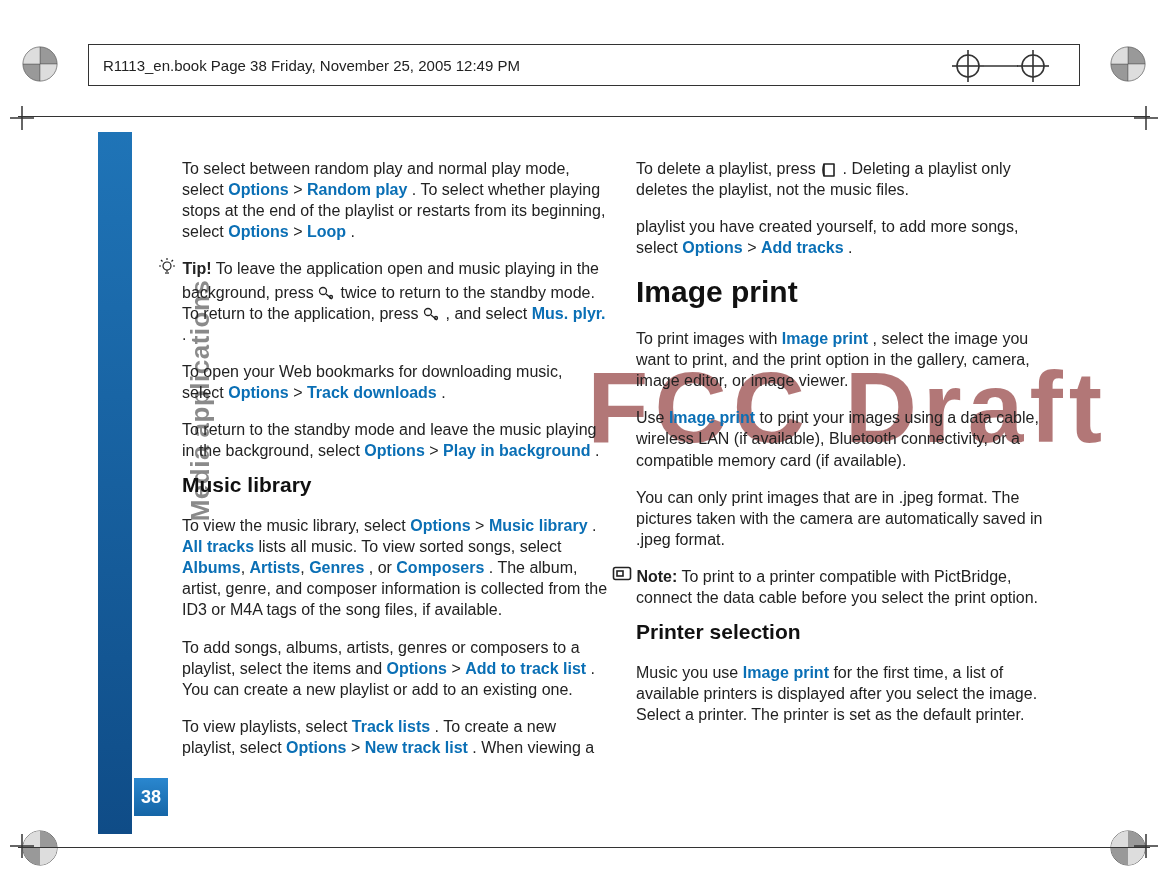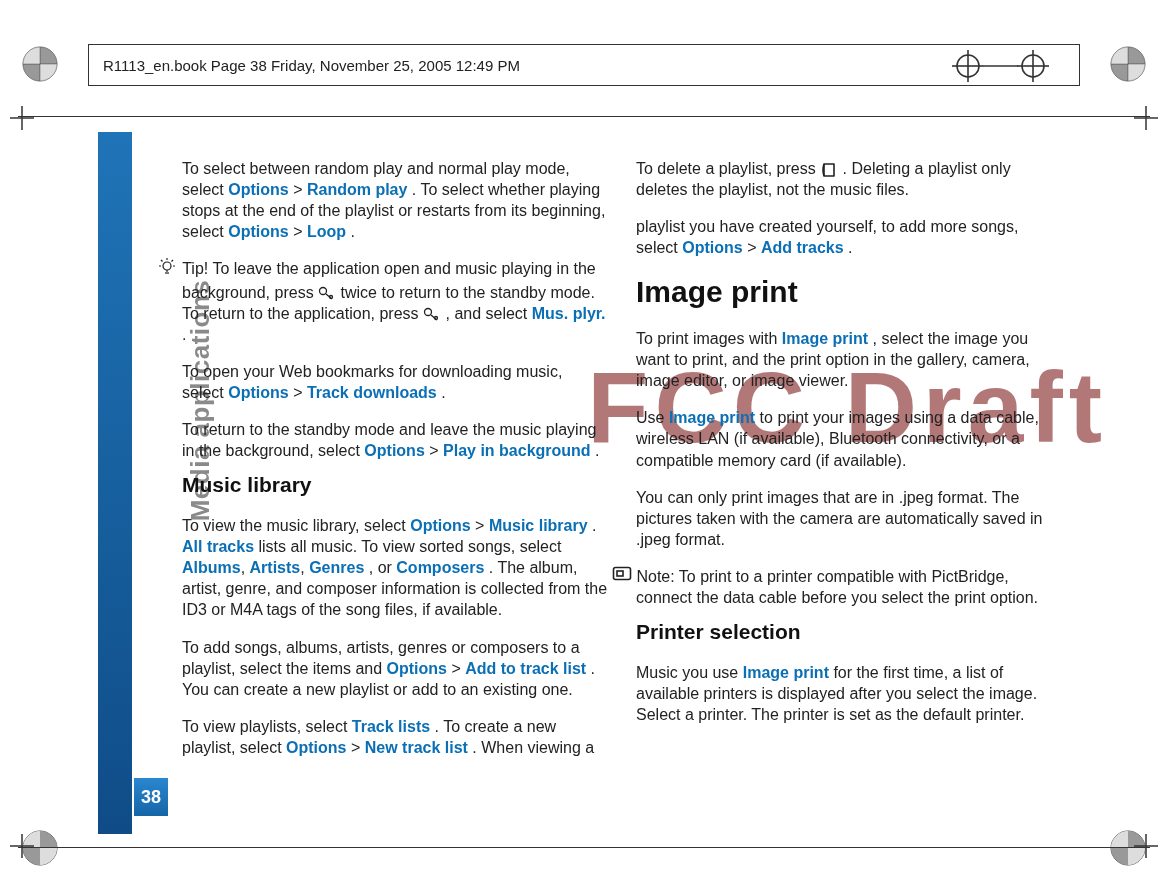--- a/index.html
+++ b/index.html
@@ -8,21 +8,21 @@
     width: 1168px;
     height: 896px;
     background: #fff;
     font-family: "Trebuchet MS", "Lucida Grande", Verdana, sans-serif;
     font-size: 16px;
     color: #222;
     position: relative;
     overflow: hidden;
   }
   .link { color: #0a6fb5; font-weight: bold; }
-  .bold { font-weight: normal; }
+  .bold { font-weight: bold; }
 
   
   .pinwheel {
     position: absolute;
     width: 36px;
     height: 36px;
   }
   .pinwheel svg { width: 36px; height: 36px; display:block; }
   .pw-tl { top: 46px; left: 22px; }
   .pw-tr { top: 46px; right: 22px; }

